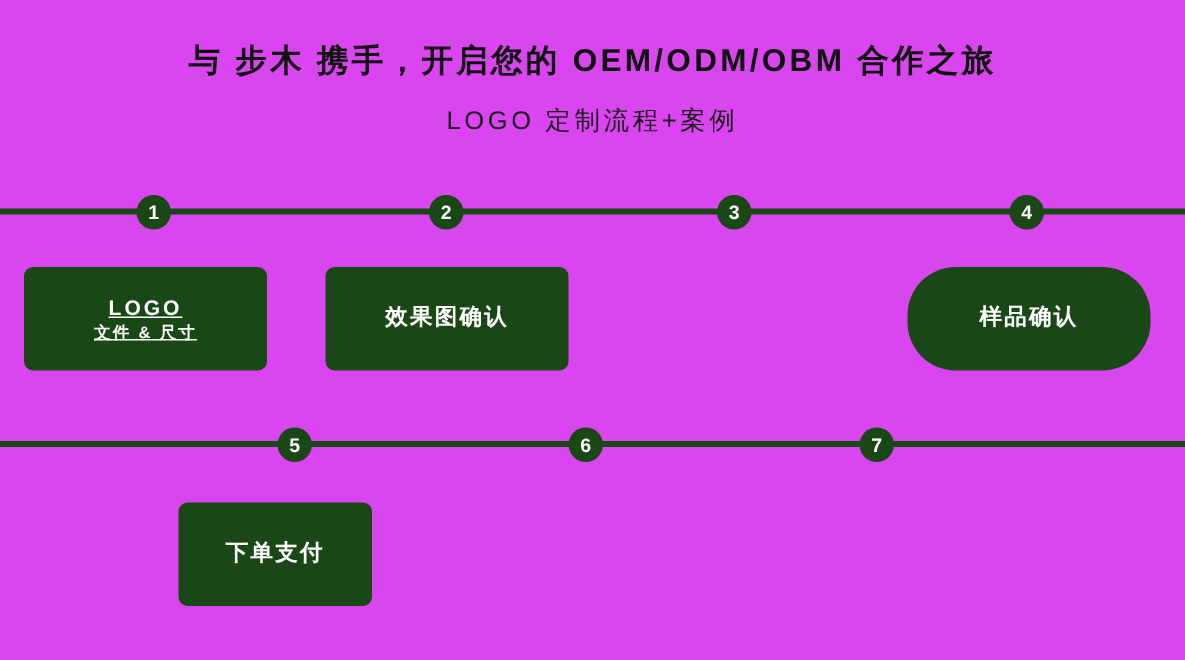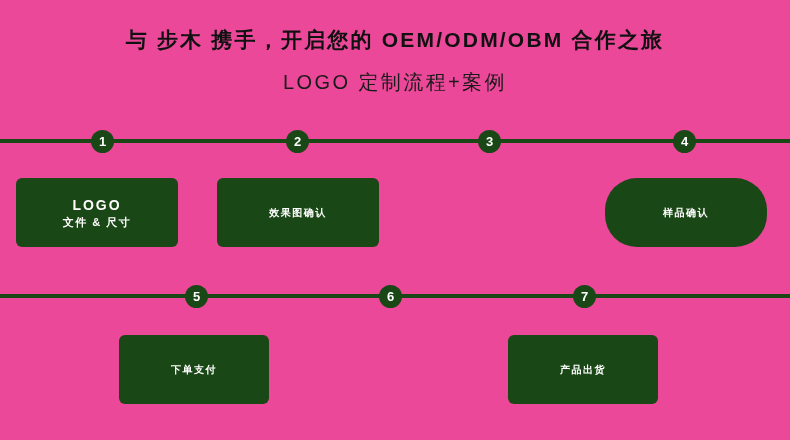--- a/index.html
+++ b/index.html
@@ -10,21 +10,21 @@
     width: 790px;
     height: 440px;
     background: #ffffff;
     font-family: "Liberation Sans", "DejaVu Sans", sans-serif;
     overflow: hidden;
   }
   .page {
     position: relative;
     width: 790px;
     height: 440px;
-    background: #ec4899;
+    background: #d946ef;
   }
 
   
   .title {
     position: absolute;
     top: 26px;
     left: 0;
     width: 790px;
     text-align: center;
     font-size: 21px;
@@ -32,21 +32,21 @@
     color: #111111;
     letter-spacing: 2.2px;
     white-space: nowrap;
   }
   .subtitle {
     position: absolute;
     top: 69px;
     left: 0;
     width: 790px;
     text-align: center;
-    font-size: 20px;
+    font-size: 17px;
     font-weight: 500;
     color: #1a1a1a;
     letter-spacing: 2.4px;
     white-space: nowrap;
   }
 
   
   .rail {
     position: absolute;
     left: 0;
@@ -94,36 +94,36 @@
     white-space: nowrap;
   }
   .stage-line2 {
     font-size: 11px;
     font-weight: bold;
     letter-spacing: 1.5px;
     line-height: 1.35;
     white-space: nowrap;
   }
   .stage-single {
-    font-size: 10px;
+    font-size: 15px;
     font-weight: bold;
     letter-spacing: 1.5px;
     line-height: 1.35;
     white-space: nowrap;
   }
 
   
   .r1 { top: 178px; width: 162px; height: 69px; }
-  .r1-a { left: 16px; }
+  .r1-a { left: 16px; text-decoration: underline; }
   .r1-b { left: 217px; }
   .r1-c { left: 412px; }
   .r1-d { left: 605px; border-radius: 32px; }
 
   
-  .r2 { top: 335px; width: 150px; height: 69px; }
+  .r2 { top: 335px; width: 129px; height: 69px; }
   .r2-a { left: 119px; }
   .r2-b { left: 313px; }
   .r2-c { left: 508px; }
 </style>
 </head>
 <body>
 
 <div class="page">
 
   <div class="title">与 步木 携手，开启您的 OEM/ODM/OBM 合作之旅</div>
@@ -155,17 +155,14 @@
 
   <div class="step-circle" style="left:185px; top:285px;">5</div>
   <div class="step-circle" style="left:379px; top:285px;">6</div>
   <div class="step-circle" style="left:573px; top:285px;">7</div>
 
   <div class="stage-box r2 r2-a">
     <span class="stage-single">下单支付</span>
   </div>
 
 
-  <div class="stage-box r2 r2-c">
-    <span class="stage-single">产品出货</span>
-  </div>
 
 </div>
 
 </body></html>

